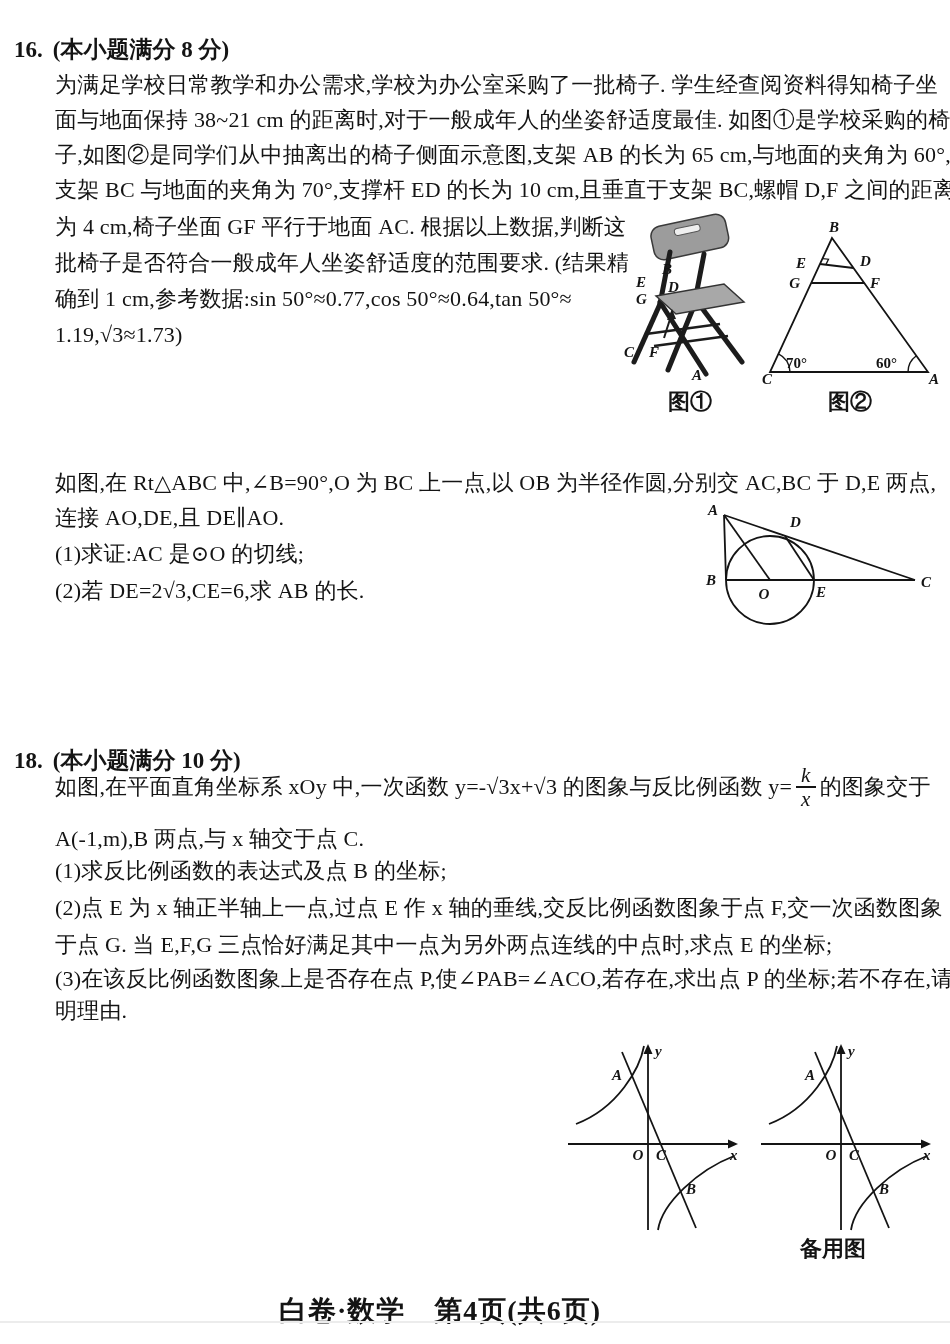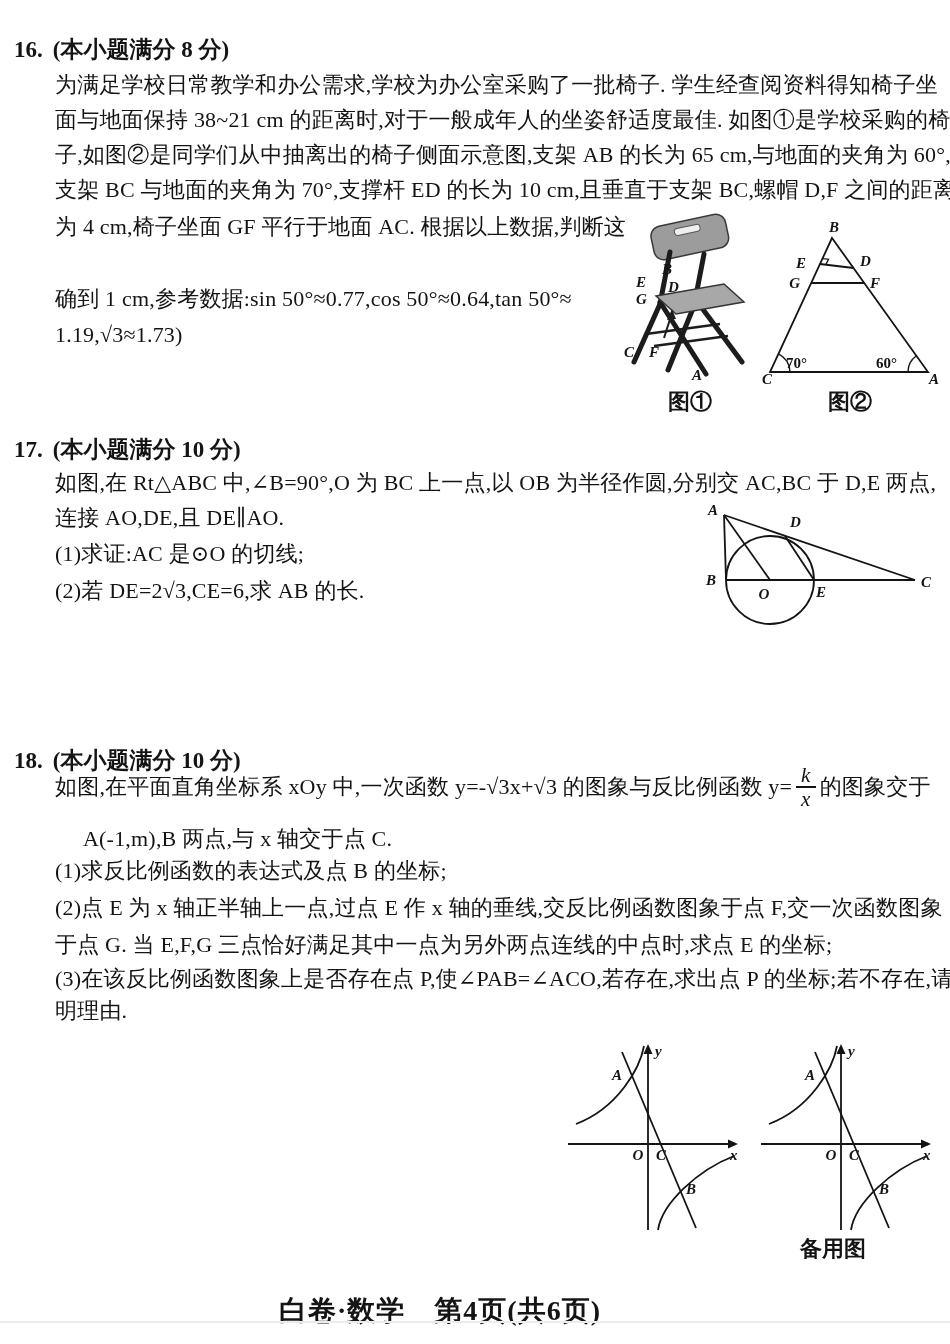--- a/index.html
+++ b/index.html
@@ -29,20 +29,21 @@
 <div class="page">
 
   <div class="probnum" style="top:34px;">
     <span>16.</span><span class="head">(本小题满分 8 分)</span>
   </div>
   <div class="tline" style="top:72px;">为满足学校日常教学和办公需求,学校为办公室采购了一批椅子. 学生经查阅资料得知椅子坐</div>
   <div class="tline" style="top:107px;">面与地面保持 38~21 cm 的距离时,对于一般成年人的坐姿舒适度最佳. 如图①是学校采购的椅</div>
   <div class="tline" style="top:142px;">子,如图②是同学们从中抽离出的椅子侧面示意图,支架 AB 的长为 65 cm,与地面的夹角为 60°,</div>
   <div class="tline" style="top:177px;">支架 BC 与地面的夹角为 70°,支撑杆 ED 的长为 10 cm,且垂直于支架 BC,螺帽 D,F 之间的距离</div>
   <div class="tline" style="top:214px;">为 4 cm,椅子坐面 GF 平行于地面 AC. 根据以上数据,判断这</div>
+  <div class="tline" style="top:250px;">批椅子是否符合一般成年人坐姿舒适度的范围要求. (结果精</div>
   <div class="tline" style="top:286px;text-align:right;">确到 1 cm,参考数据:sin 50°≈0.77,cos 50°≈0.64,tan 50°≈</div>
   <div class="tline" style="top:322px;">1.19,√3≈1.73)</div>
 
   <div class="figure" style="left:618px;top:212px;">
     <svg width="152" height="172" viewBox="0 0 152 172">
       <g transform="rotate(-12 72 26)">
         <rect x="34" y="8" width="76" height="34" rx="10" fill="#9c9c9c" stroke="#3a3a3a" stroke-width="1.5"></rect>
         <rect x="58" y="14" width="26" height="7" rx="3" fill="#efefef" stroke="#555" stroke-width="1"></rect>
       </g>
       <g stroke="#1c1c1c" stroke-width="5" stroke-linecap="round">
@@ -87,23 +88,20 @@
       <text x="40" y="72" class="lbl" text-anchor="end">G</text>
       <text x="110" y="72" class="lbl" text-anchor="start">F</text>
       <text x="7" y="168" class="lbl" text-anchor="middle">C</text>
       <text x="174" y="168" class="lbl" text-anchor="middle">A</text>
       <text x="26" y="152" class="ang">70°</text>
       <text x="116" y="152" class="ang">60°</text>
     </svg>
   </div>
   <div class="caption" style="left:828px;top:387px;">图②</div>
 
-  <div class="probnum" style="top:434px;">
-    <span>17.</span><span class="head">(本小题满分 10 分)</span>
-  </div>
   <div class="tline" style="top:470px;">如图,在 Rt△ABC 中,∠B=90°,O 为 BC 上一点,以 OB 为半径作圆,分别交 AC,BC 于 D,E 两点,</div>
   <div class="tline" style="top:505px;">连接 AO,DE,且 DE∥AO.</div>
   <div class="tline" style="top:541px;">(1)求证:AC 是⊙O 的切线;</div>
   <div class="tline" style="top:578px;">(2)若 DE=2√3,CE=6,求 AB 的长.</div>
 
   <div class="figure" style="left:690px;top:503px;">
     <svg width="262" height="142" viewBox="0 0 262 142">
       <g fill="none" stroke="#141414" stroke-width="1.8">
         <circle cx="80" cy="77" r="44"></circle>
         <path d="M36,77 L225,77"></path>
@@ -125,21 +123,21 @@
     <span>18.</span><span class="head">(本小题满分 10 分)</span>
   </div>
   <div class="tline frline" style="top:762px;">
     <span>如图,在平面直角坐标系 xOy 中,一次函数 y=-√3x+√3 的图象与反比例函数 y=</span>
       <span class="frac">
         <span class="fnum">k</span>
         <span class="fden">x</span>
       </span>
       <span>的图象交于</span>
   </div>
-  <div class="tline" style="top:826px;margin-left:28px;">A(-1,m),B 两点,与 x 轴交于点 C.</div>
+  <div class="tline" style="top:826px;">A(-1,m),B 两点,与 x 轴交于点 C.</div>
   <div class="tline" style="top:858px;">(1)求反比例函数的表达式及点 B 的坐标;</div>
   <div class="tline" style="top:895px;text-align:center;">(2)点 E 为 x 轴正半轴上一点,过点 E 作 x 轴的垂线,交反比例函数图象于点 F,交一次函数图象</div>
   <div class="tline" style="top:932px;">于点 G. 当 E,F,G 三点恰好满足其中一点为另外两点连线的中点时,求点 E 的坐标;</div>
   <div class="tline" style="top:966px;">(3)在该反比例函数图象上是否存在点 P,使∠PAB=∠ACO,若存在,求出点 P 的坐标;若不存在,请说</div>
   <div class="tline" style="top:998px;">明理由.</div>
 
   <div class="figure" style="left:562px;top:1038px;">
     <svg width="180" height="196" viewBox="0 0 180 196">
       <g fill="none" stroke="#141414" stroke-width="1.8">
         <line x1="6" y1="106" x2="170" y2="106"></line>

